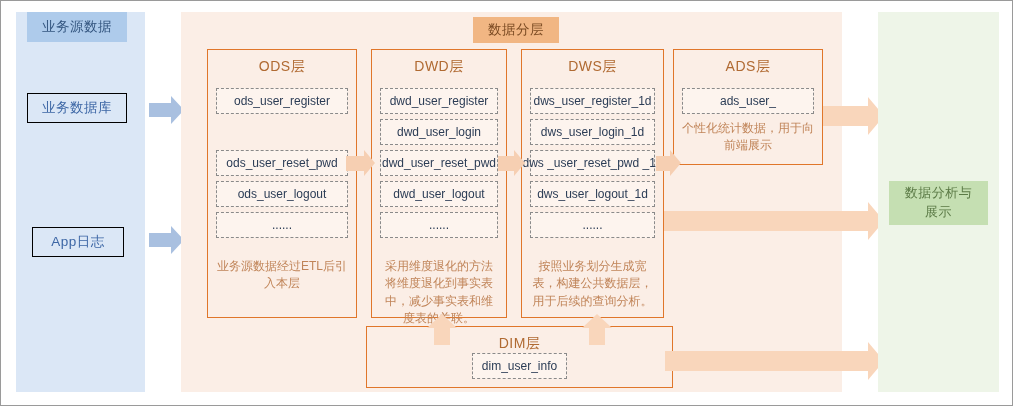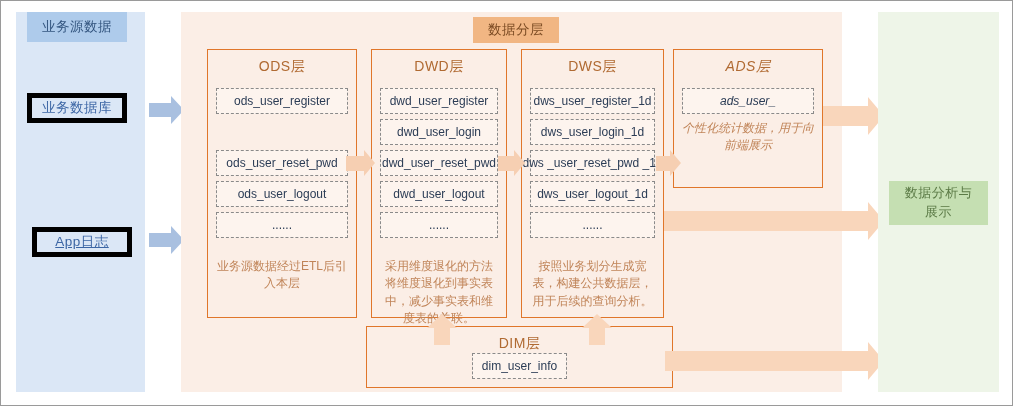--- a/index.html
+++ b/index.html
@@ -39,32 +39,32 @@
     background: #aecbeb;
     color: #33557f;
     font-size: 13.5px;
     display: flex;
     align-items: center;
     justify-content: center;
     letter-spacing: 0.5px;
   }
   .source-box {
     position: absolute;
-    border: 5px solid #000000;
+    border: 1px solid #000000;
     background: #dbe7f6;
     color: #3c66a5;
     font-size: 13.5px;
     display: flex;
     align-items: center;
     justify-content: center;
     box-sizing: border-box;
     letter-spacing: 0.5px;
   }
   #src-db   { left: 26px; top: 92px;  width: 100px; height: 30px; }
-  #src-log  { left: 31px; top: 226px; width: 100px; height: 30px; text-decoration: underline; }
+  #src-log  { left: 31px; top: 226px; width: 92px; height: 30px; }
 
   
   .blue-arrow {
     position: absolute;
     background: #a9c0e0;
     height: 14px;
   }
   .blue-arrow::after {
     content: "";
     position: absolute;
@@ -104,21 +104,21 @@
 
   .layer-col {
     position: absolute;
     border: 1px solid #e0762a;
     background: #fbeee6;
     box-sizing: border-box;
   }
   #col-ods { left: 206px; top: 48px; width: 150px; height: 269px; }
   #col-dwd { left: 370px; top: 48px; width: 136px; height: 269px; }
   #col-dws { left: 520px; top: 48px; width: 143px; height: 269px; }
-  #col-ads { left: 672px; top: 48px; width: 150px; height: 139px; font-style: italic; }
+  #col-ads { left: 672px; top: 48px; width: 150px; height: 116px; }
   #col-dim { left: 365px; top: 325px; width: 307px; height: 62px; }
 
   .col-head {
     position: absolute;
     left: 0;
     top: 8px;
     width: 100%;
     text-align: center;
     color: #b06a32;
     font-size: 14px;

